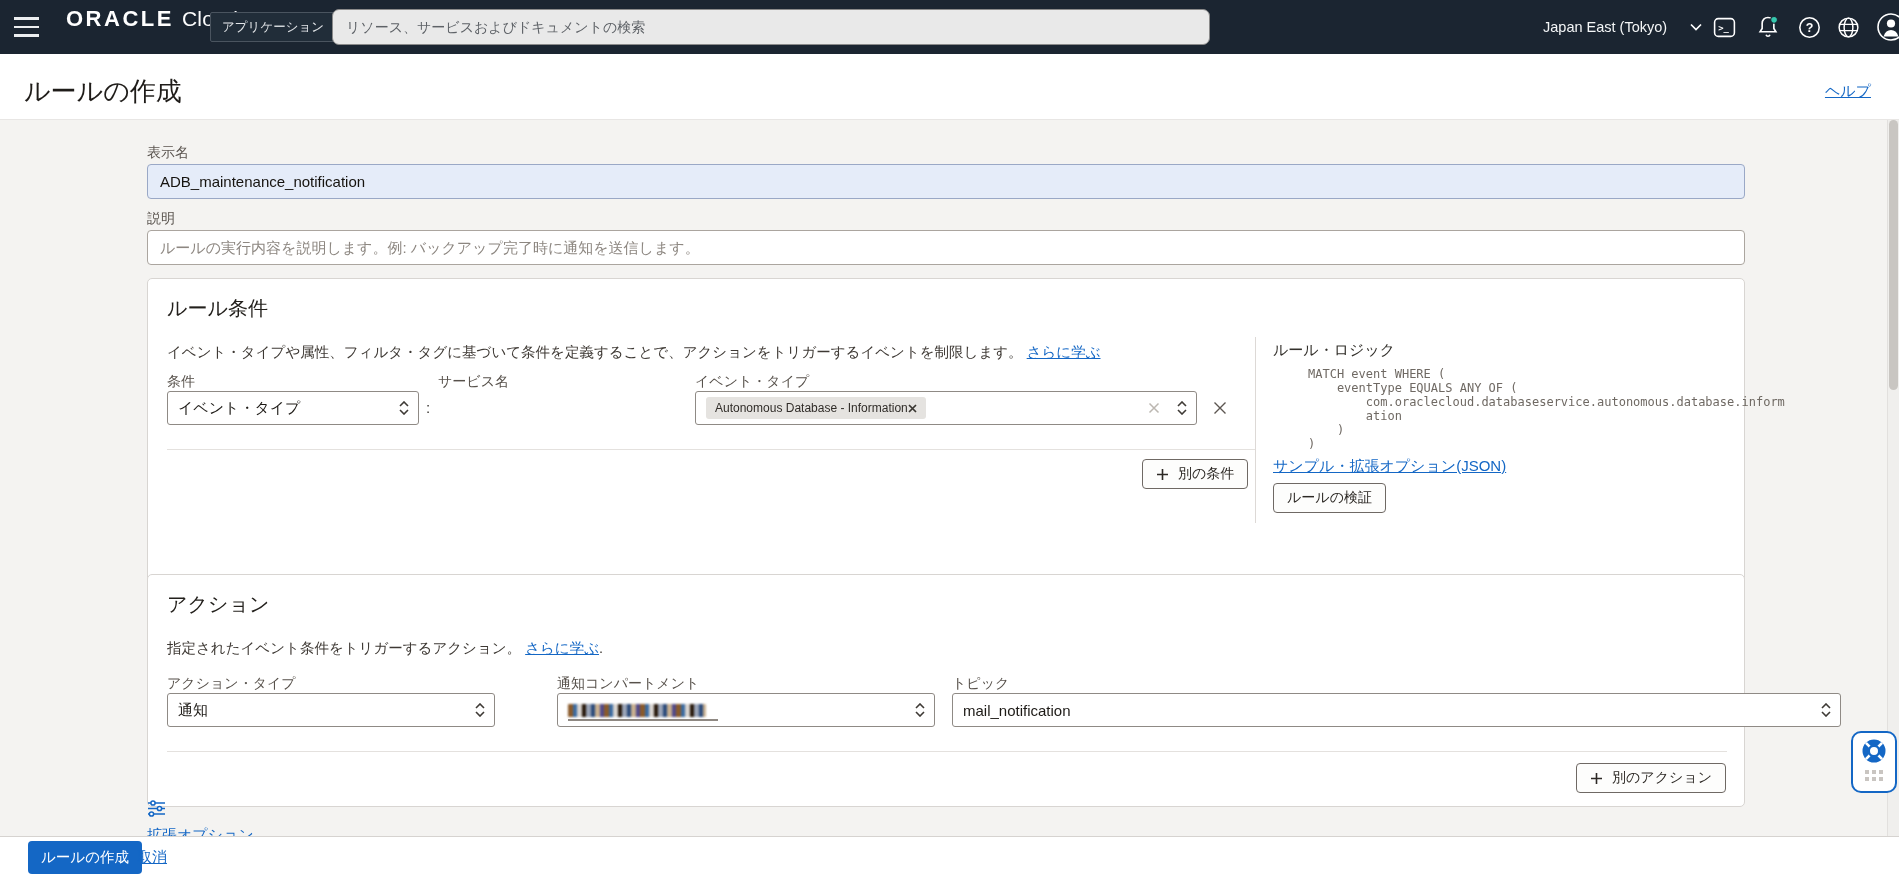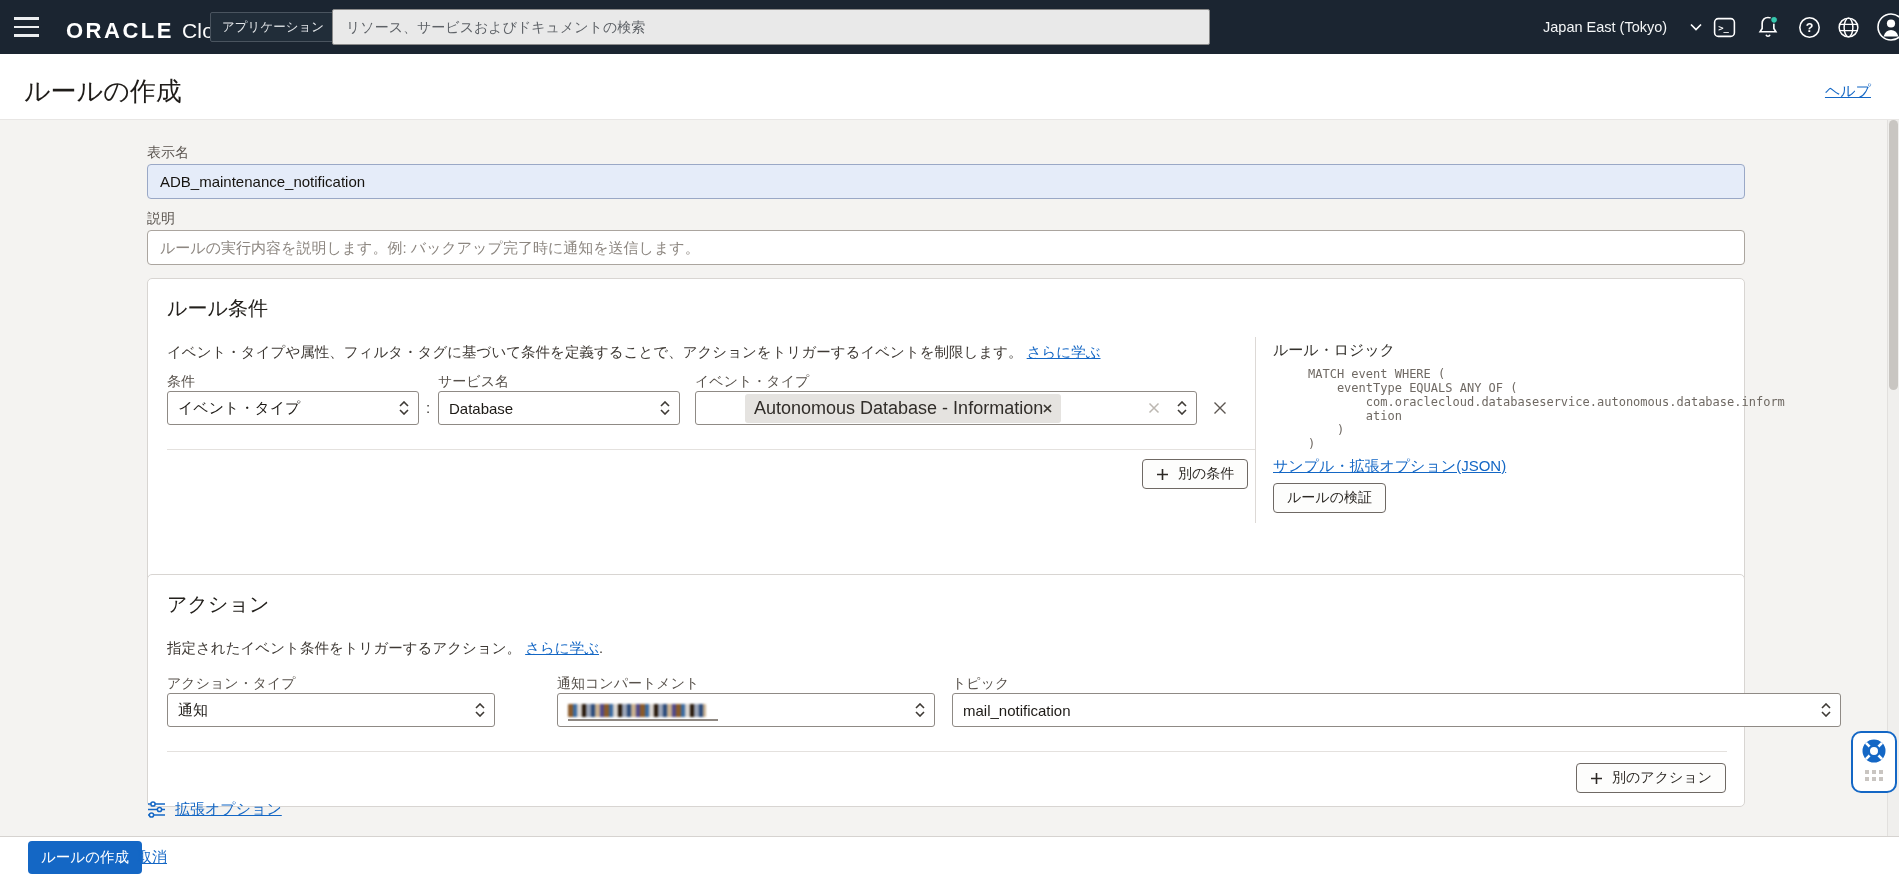--- a/index.html
+++ b/index.html
@@ -4,25 +4,25 @@
 <style>
   * { margin:0; padding:0; box-sizing:border-box; }
   html,body { background:#e9e8e6; }
   body { font-family:"Liberation Sans","DejaVu Sans",sans-serif; }
   .page { position:relative; width:1899px; height:878px; background:#f4f3f1; overflow:hidden; }
 
   
   .topbar { position:absolute; top:0; left:0; width:1899px; height:54px; background:#1b2531; color:#fff; z-index:8; }
   .hamburger { position:absolute; left:14px; top:0; width:38px; height:54px; display:flex; flex-direction:column; justify-content:center; gap:6px; cursor:pointer; }
   .hamburger span { display:block; width:25px; height:2.4px; background:#eceef0; }
-  .logo { position:absolute; left:66px; top:0; height:38px; display:flex; align-items:center;margin-top:12px; }
+  .logo { position:absolute; left:66px; top:0; height:38px; display:flex; align-items:center; }
   .logo-oracle { font-size:22px; font-weight:800; letter-spacing:2.5px; color:#fff; }
   .logo-cloud { font-size:21px; font-weight:400; color:#fdfdfd; margin-left:8px; letter-spacing:0.3px; }
   .app-btn { position:absolute; left:210px; top:12px; height:30px; display:flex; align-items:center; gap:9px; padding:0 11px; background:#212d39; border:1px solid #4a545f; border-radius:2px; color:#e2e5e8; font-size:12.5px; cursor:pointer; }
-  .search-box { position:absolute; left:332px; top:9px; width:878px; height:36px; background:#e9e9e9; border:1px solid #8a8a8a; border-radius:2px; }
+  .search-box { position:absolute; left:332px; top:9px; width:878px; height:36px; background:#e9e9e9; border:1px solid #8a8a8a; border-radius:7px; }
   .search-box input { width:100%; height:100%; background:transparent; border:none; outline:none; font-size:14px; color:#2b2b2b; padding:0 13px; font-family:inherit; }
   .search-box input::placeholder { color:#5e6267; opacity:1; }
   .region { position:absolute; left:1543px; top:0; height:54px; display:flex; align-items:center; gap:23px; font-size:14.5px; color:#f4f6f7; cursor:pointer; }
   .tb-icon { position:absolute; top:0; height:54px; display:flex; align-items:center; cursor:pointer; }
 
   
   .page-head { position:absolute; top:54px; left:0; width:1899px; height:66px; background:#fff; border-bottom:1px solid #e8e6e4; z-index:4; }
   .page-title { position:absolute; left:24px; top:20px; font-size:26px; font-weight:400; color:#1f1c19; }
   .help-link { position:absolute; right:28px; top:28px; }
 
@@ -37,38 +37,38 @@
   .desc-input::placeholder { color:#8d8781; opacity:1; }
 
   
   .panel { position:absolute; left:147px; width:1598px; background:#fff; border:1px solid #d8d5d2; border-radius:5px; }
   .panel h2 { position:absolute; left:19px; font-size:20px; font-weight:400; color:#23201c; }
   .intro { position:absolute; left:19px; font-size:14.5px; color:#3e3934; }
   .col-label { position:absolute; font-size:14px; color:#57514b; }
 
   .sel { position:absolute; height:34px; background:#fff; border:1px solid #8f8a85; border-radius:3px; display:flex; align-items:center; font-size:15px; color:#1d1a16; padding:0 34px 0 10px; cursor:pointer; }
   .updown { position:absolute; right:9px; top:50%; transform:translateY(-50%); display:flex; flex-direction:column; gap:2px; }
-  .chip { display:flex; align-items:center; gap:0; background:#e5e3e0; border-radius:3px; padding:4px 9px; font-size:18px; color:#312d29; white-space:nowrap;margin-left:39px; }
+  .chip { display:flex; align-items:center; gap:0; background:#e5e3e0; border-radius:3px; padding:4px 9px; font-size:12px; color:#312d29; white-space:nowrap; }
   .ms-clear { position:absolute; right:36px; top:50%; transform:translateY(-50%); cursor:pointer; display:flex; }
   .colon { position:absolute; font-size:15px; color:#3c3834; }
 
   .ghost-btn { position:absolute; height:30px; display:flex; align-items:center; gap:9px; padding:0 13px; background:#fdfdfc; border:1px solid #6f6964; border-radius:4px; font-size:14px; color:#2d2925; cursor:pointer; white-space:nowrap; }
   .hdiv { position:absolute; height:1px; background:#e4e1de; }
   .vdiv { position:absolute; width:1px; background:#ddd9d6; }
 
   .logic-head { position:absolute; font-size:15px; color:#33302b; }
   .code { position:absolute; font-family:"DejaVu Sans Mono","Liberation Mono",monospace; font-size:12px; line-height:14px; color:#6f6963; white-space:pre;margin-left:35px; }
 
   .redacted { position:absolute; left:10px; top:10px; width:138px; height:13px; border-radius:1px;
     background:repeating-linear-gradient(90deg,#8a5a2a 0 5px,#3a6aa0 5px 9px,#d8d4d0 9px 14px,#26170a 14px 18px,#9aa4b6 18px 23px,#2a4a7a 23px 27px,#c8b090 27px 32px,#514a8a 32px 36px);
     filter:blur(0.8px); }
   .redacted-underline { position:absolute; left:10px; top:25px; width:150px; height:2px; background:#8f8983; }
 
   
-  .advanced { position:absolute; left:147px; top:800px; display:flex; align-items:center; gap:9px; cursor:pointer; }
+  .advanced { position:absolute; left:147px; top:800px; display:flex; gap:9px; cursor:pointer;flex-direction:column; }
   .footer { position:absolute; left:0; top:836px; width:1899px; height:42px; background:#fff; border-top:1px solid #d6d3d0; z-index:4; }
   .primary-btn { position:absolute; left:28px; top:4px; height:33px; background:#1467c5; border:none; border-radius:4px; color:#fff; font-size:14.5px; padding:0 13px; cursor:pointer; font-family:inherit; }
   .cancel { position:absolute; left:137px; top:11px; }
 
   
   .scrollbar { position:absolute; right:0; top:54px; width:12px; height:824px; background:#f0efed; border-left:1px solid #e2e0de; }
   .scroll-thumb { position:absolute; left:1px; top:66px; width:9px; height:270px; background:#c9c6c2; border-radius:5px; cursor:pointer; }
   .support { position:absolute; left:1851px; top:731px; width:46px; height:62px; background:#fff; border:2.5px solid #1467c5; border-radius:10px; z-index:9; display:flex; flex-direction:column; align-items:center; padding-top:5px; gap:6px; cursor:pointer; }
   .dots { display:grid; grid-template-columns:repeat(3,4px); grid-template-rows:repeat(2,4px); gap:3px; }
   .dots i { background:#c9c5c1; }
@@ -169,31 +169,20 @@
             <polyline points="1,5 5,1 9,5" fill="none" stroke="#3e3a35" stroke-width="1.6"></polyline>
           </svg>
         <svg width="10" height="6" viewBox="0 0 10 6">
             <polyline points="1,1 5,5 9,1" fill="none" stroke="#3e3a35" stroke-width="1.6"></polyline>
           </svg>
       </span>
     </div>
 
     <span class="colon" style="left:278px; top:120px">:</span>
 
-    <div class="sel" style="left:290px; top:112px; width:242px">
-      <span>Database</span>
-      <span class="updown">
-        <svg width="10" height="6" viewBox="0 0 10 6">
-            <polyline points="1,5 5,1 9,5" fill="none" stroke="#3e3a35" stroke-width="1.6"></polyline>
-          </svg>
-        <svg width="10" height="6" viewBox="0 0 10 6">
-            <polyline points="1,1 5,5 9,1" fill="none" stroke="#3e3a35" stroke-width="1.6"></polyline>
-          </svg>
-      </span>
-    </div>
 
     <div class="sel" style="left:547px; top:112px; width:502px; padding-right:58px">
       <span class="chip">
         <span>Autonomous Database - Information</span>
         <svg width="9" height="9" viewBox="0 0 9 9">
             <path d="M1 1l7 7M8 1L1 8" stroke="#3a3631" stroke-width="1.7"></path>
           </svg>
       </span>
       <span class="ms-clear">
         <svg width="12" height="12" viewBox="0 0 12 12">

